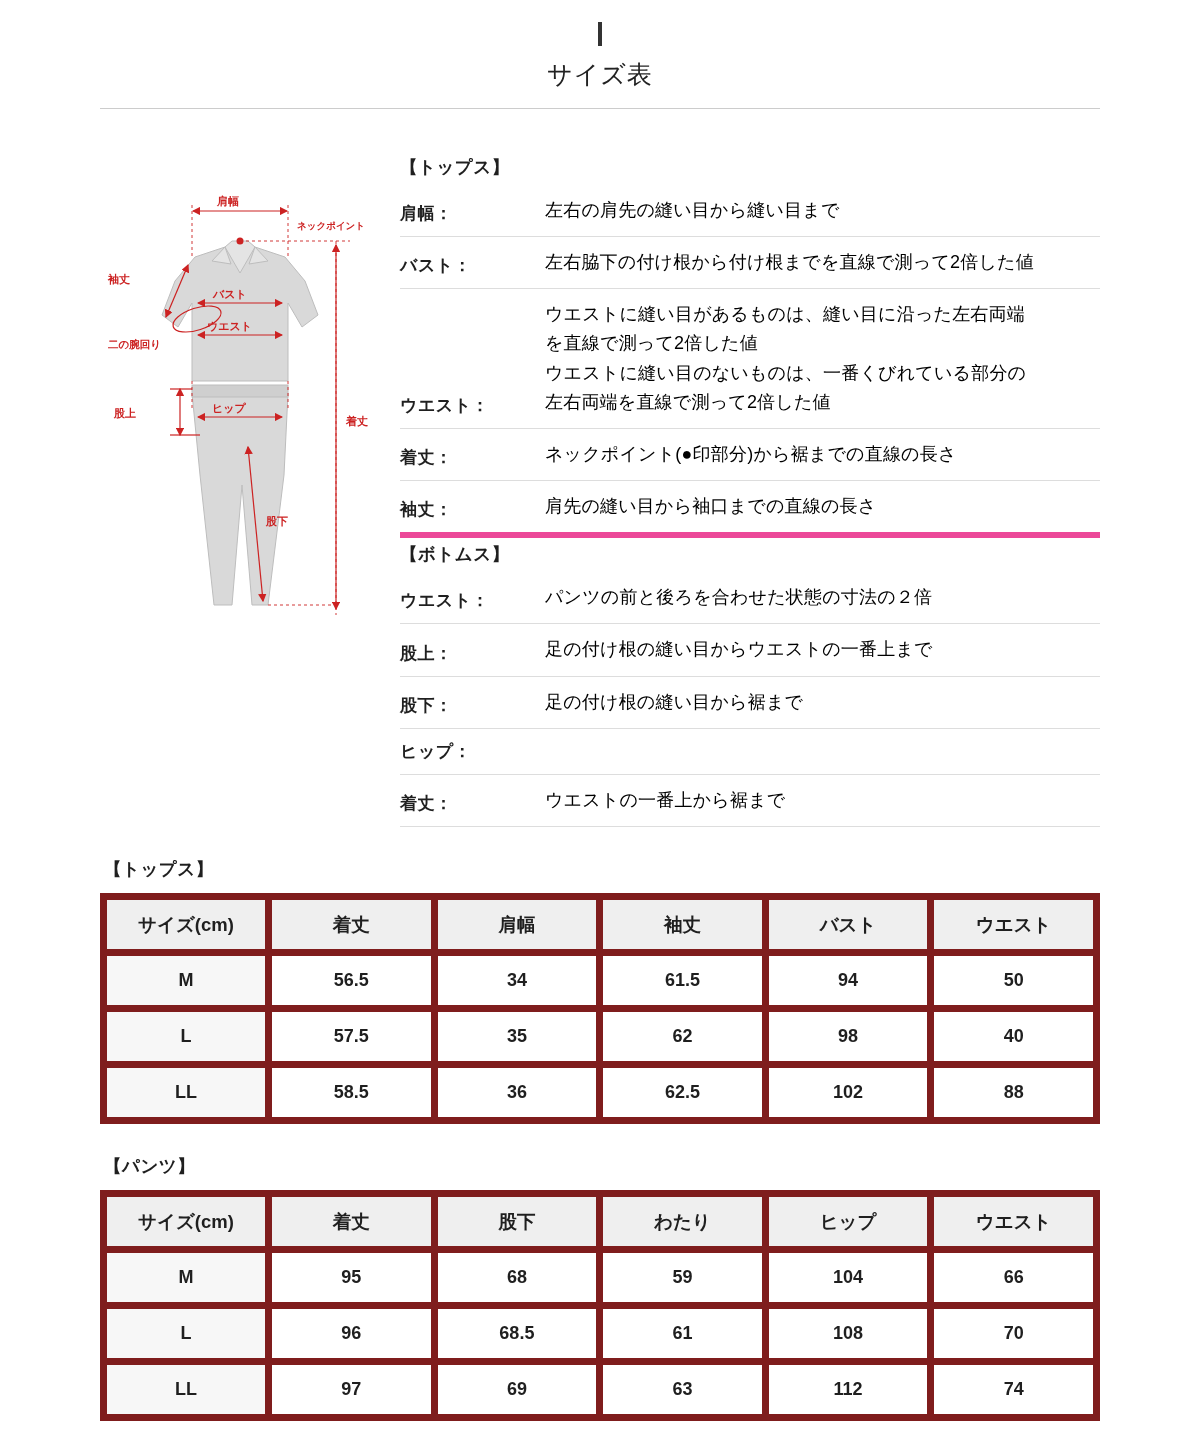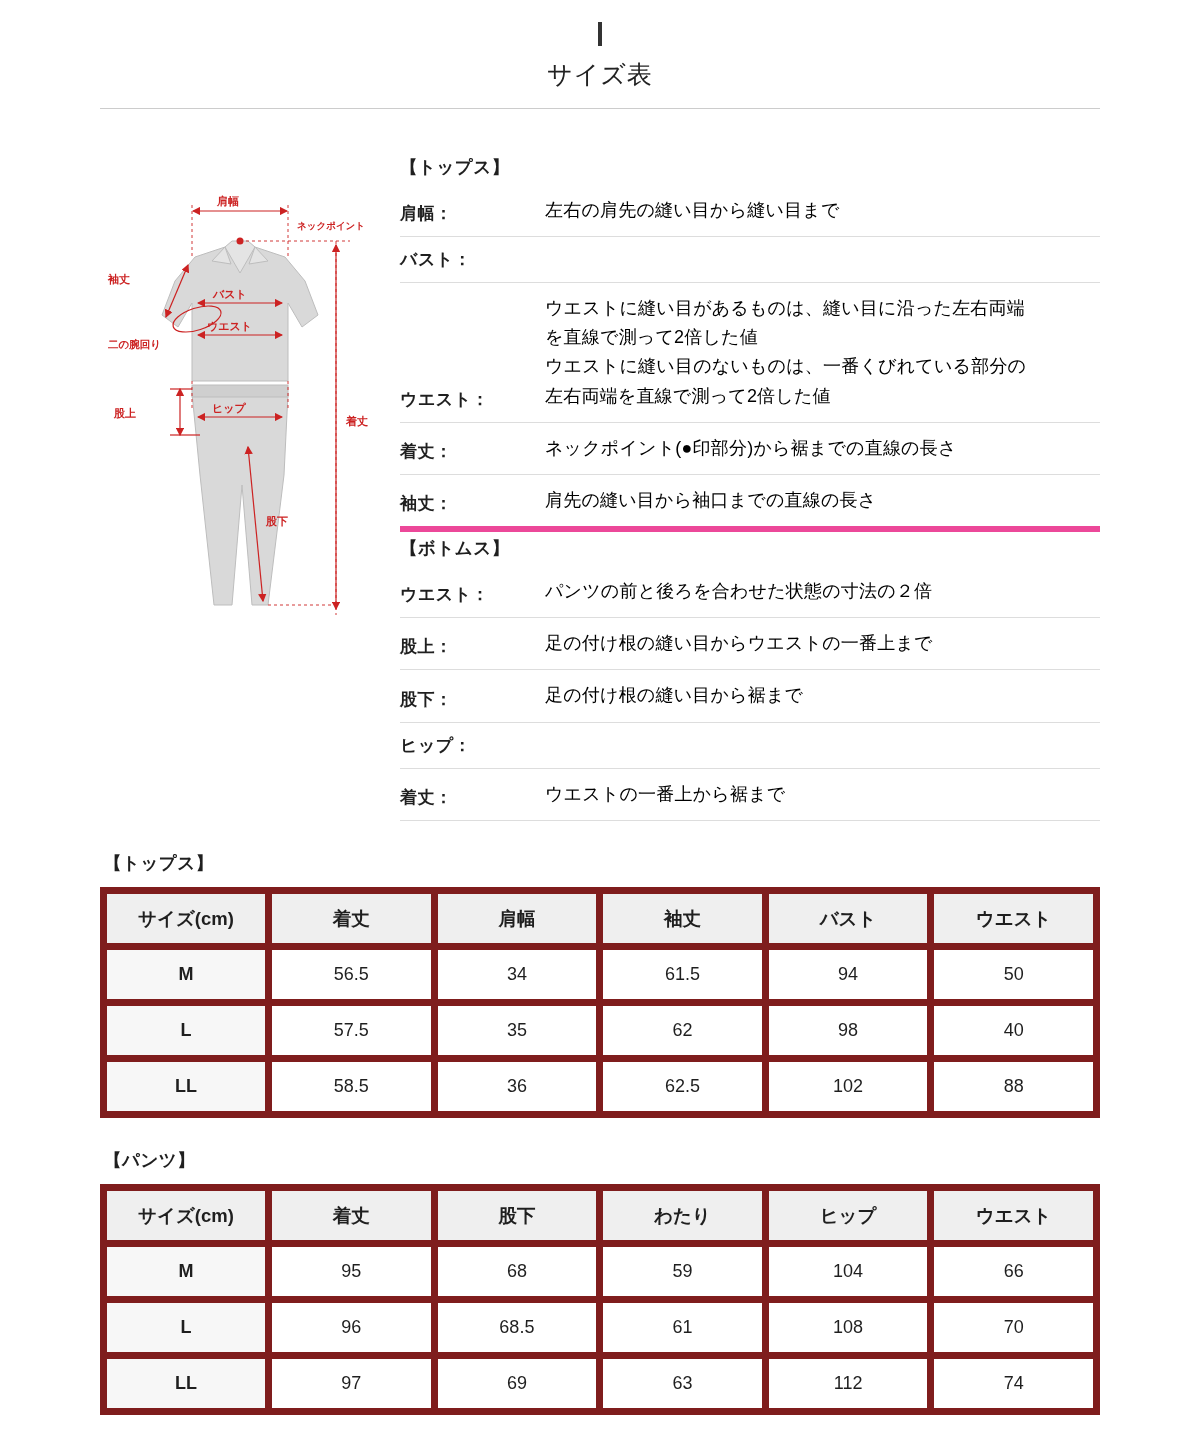--- a/index.html
+++ b/index.html
@@ -121,21 +121,21 @@
     background: #efefef;
     font-weight: 700;
     font-size: 18.5px;
   }
   table.size-table tbody th {
     background: #f7f7f7;
     font-weight: 700;
   }
   table.size-table tbody td {
     background: #ffffff;
-    font-weight: 400;
+    font-weight: 700;
   }
   table.size-table col.first { width: 165px; }
 
   
   .figure-svg { display: block; }
 </style>
 </head>
 <body>
 
 <div class="page">
@@ -229,20 +229,23 @@
 
       <div class="def-row no-rule">
         <div class="def-term">肩幅：</div>
         <div class="def-desc">
           <span class="line">左右の肩先の縫い目から縫い目まで</span>
         </div>
       </div>
 
       <div class="def-row">
         <div class="def-term">バスト：</div>
+        <div class="def-desc">
+          <span class="line">左右脇下の付け根から付け根までを直線で測って2倍した値</span>
+        </div>
       </div>
 
       <div class="def-row">
         <div class="def-term wide">ウエスト：</div>
         <div class="def-desc">
           <span class="line">ウエストに縫い目があるものは、縫い目に沿った左右両端</span>
           <span class="line">を直線で測って2倍した値</span>
           <span class="line">ウエストに縫い目のないものは、一番くびれている部分の</span>
           <span class="line">左右両端を直線で測って2倍した値</span>
         </div>

